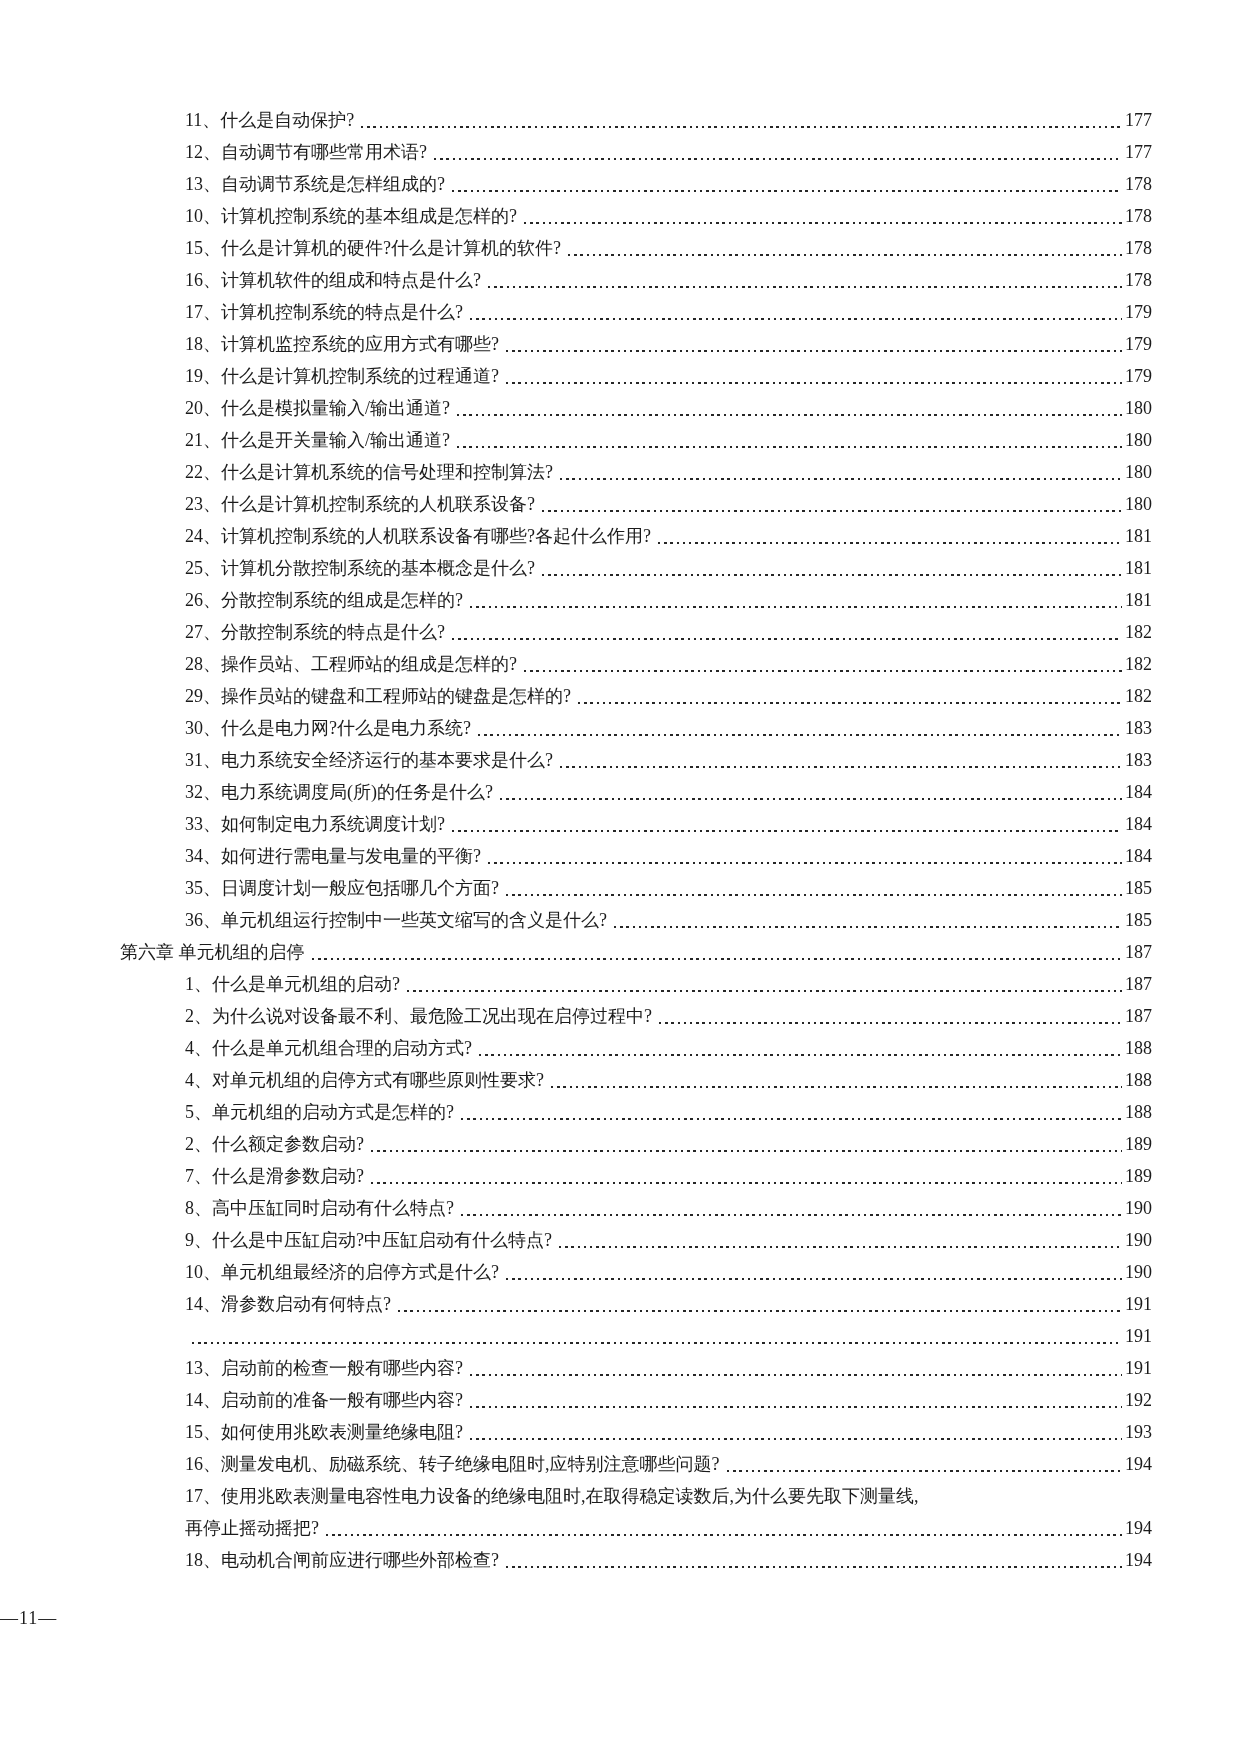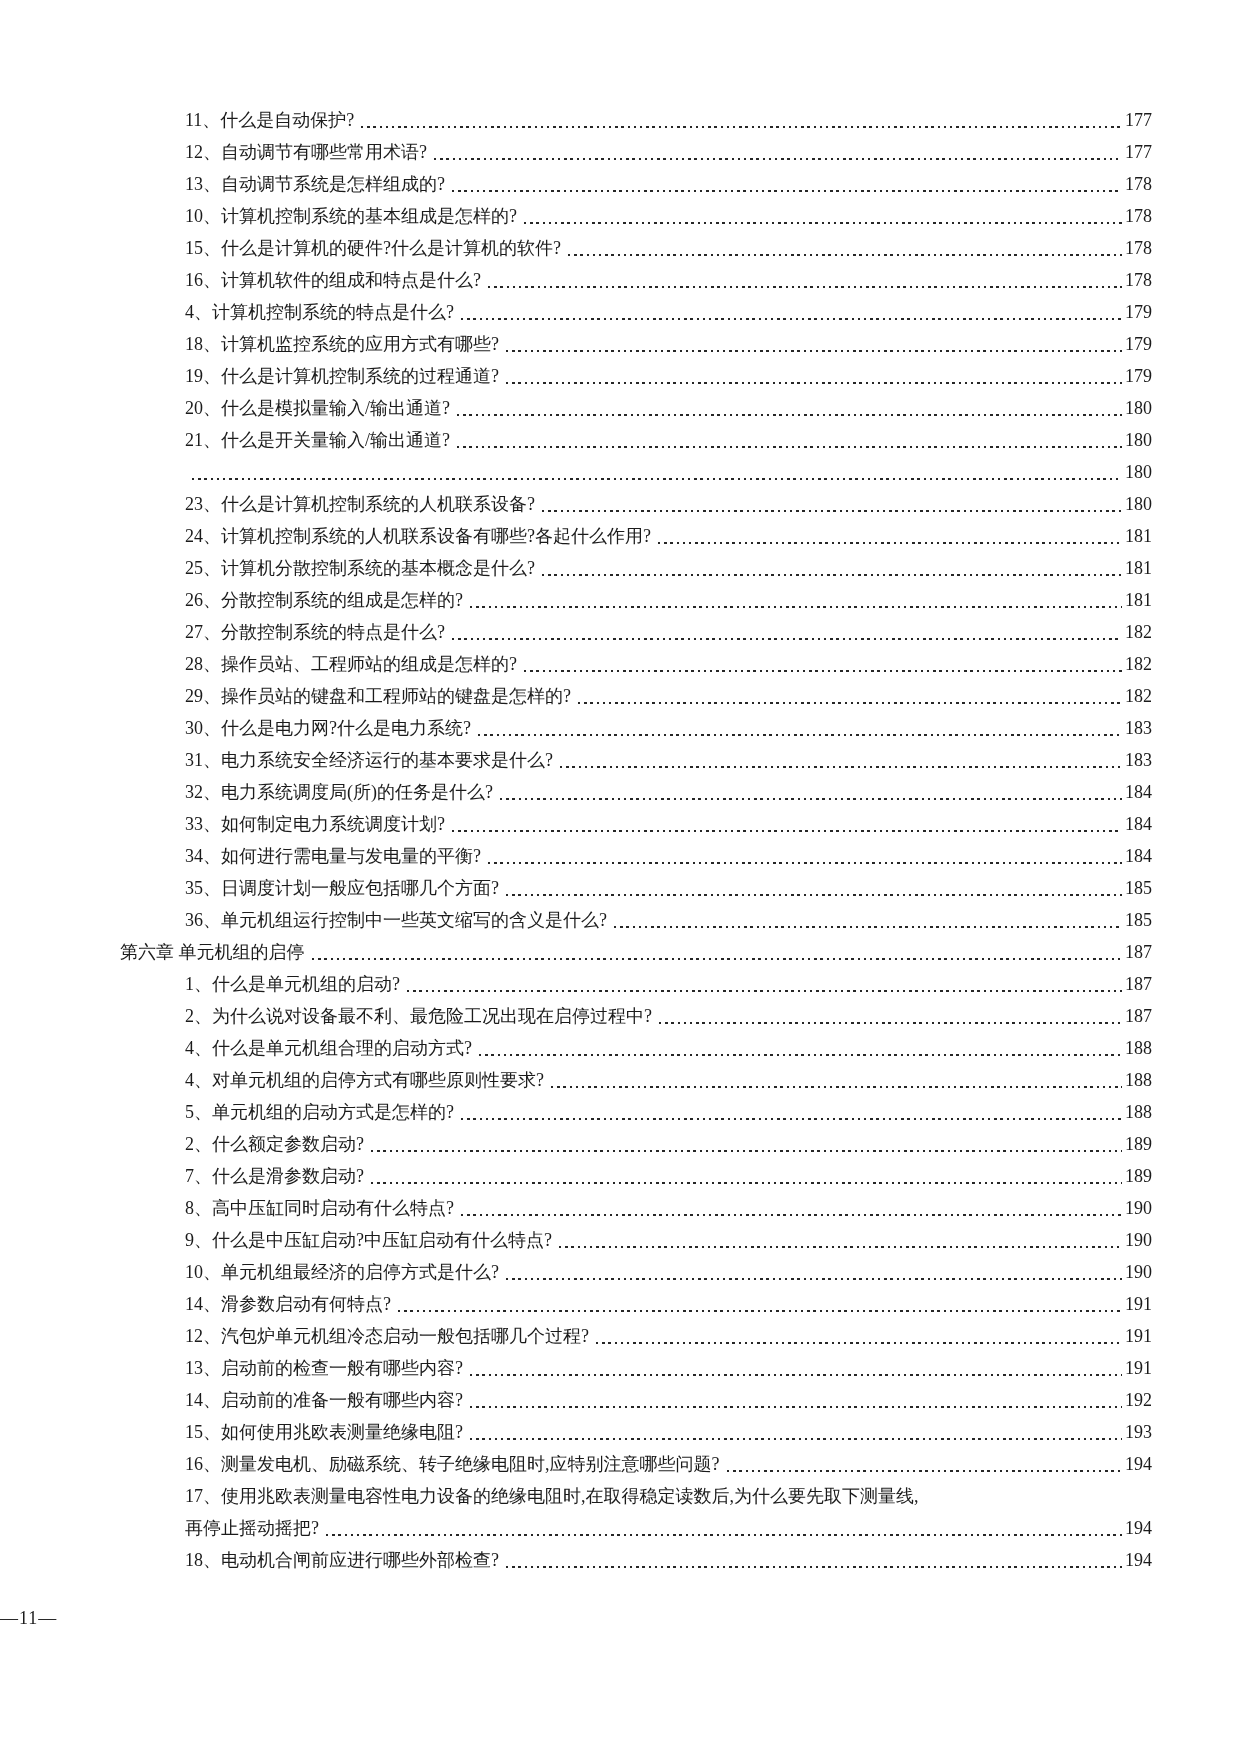--- a/index.html
+++ b/index.html
@@ -81,21 +81,21 @@
         <span class="t">15、什么是计算机的硬件?什么是计算机的软件?</span>
         <span class="leader"></span>
         <span class="pg">178</span>
       </div>
       <div class="row item">
         <span class="t">16、计算机软件的组成和特点是什么?</span>
         <span class="leader"></span>
         <span class="pg">178</span>
       </div>
       <div class="row item">
-        <span class="t">4、计算机控制系统的特点是什么?</span>
+        <span class="t">17、计算机控制系统的特点是什么?</span>
         <span class="leader"></span>
         <span class="pg">179</span>
       </div>
       <div class="row item">
         <span class="t">18、计算机监控系统的应用方式有哪些?</span>
         <span class="leader"></span>
         <span class="pg">179</span>
       </div>
       <div class="row item">
         <span class="t">19、什么是计算机控制系统的过程通道?</span>
@@ -106,20 +106,21 @@
         <span class="t">20、什么是模拟量输入/输出通道?</span>
         <span class="leader"></span>
         <span class="pg">180</span>
       </div>
       <div class="row item">
         <span class="t">21、什么是开关量输入/输出通道?</span>
         <span class="leader"></span>
         <span class="pg">180</span>
       </div>
       <div class="row item">
+        <span class="t">22、什么是计算机系统的信号处理和控制算法?</span>
         <span class="leader"></span>
         <span class="pg">180</span>
       </div>
       <div class="row item">
         <span class="t">23、什么是计算机控制系统的人机联系设备?</span>
         <span class="leader"></span>
         <span class="pg">180</span>
       </div>
       <div class="row item">
         <span class="t">24、计算机控制系统的人机联系设备有哪些?各起什么作用?</span>
@@ -240,21 +241,20 @@
         <span class="t">10、单元机组最经济的启停方式是什么?</span>
         <span class="leader"></span>
         <span class="pg">190</span>
       </div>
       <div class="row item">
         <span class="t">14、滑参数启动有何特点?</span>
         <span class="leader"></span>
         <span class="pg">191</span>
       </div>
       <div class="row item">
-        <span class="t">12、汽包炉单元机组冷态启动一般包括哪几个过程?</span>
         <span class="leader"></span>
         <span class="pg">191</span>
       </div>
       <div class="row item">
         <span class="t">13、启动前的检查一般有哪些内容?</span>
         <span class="leader"></span>
         <span class="pg">191</span>
       </div>
       <div class="row item">
         <span class="t">14、启动前的准备一般有哪些内容?</span>

